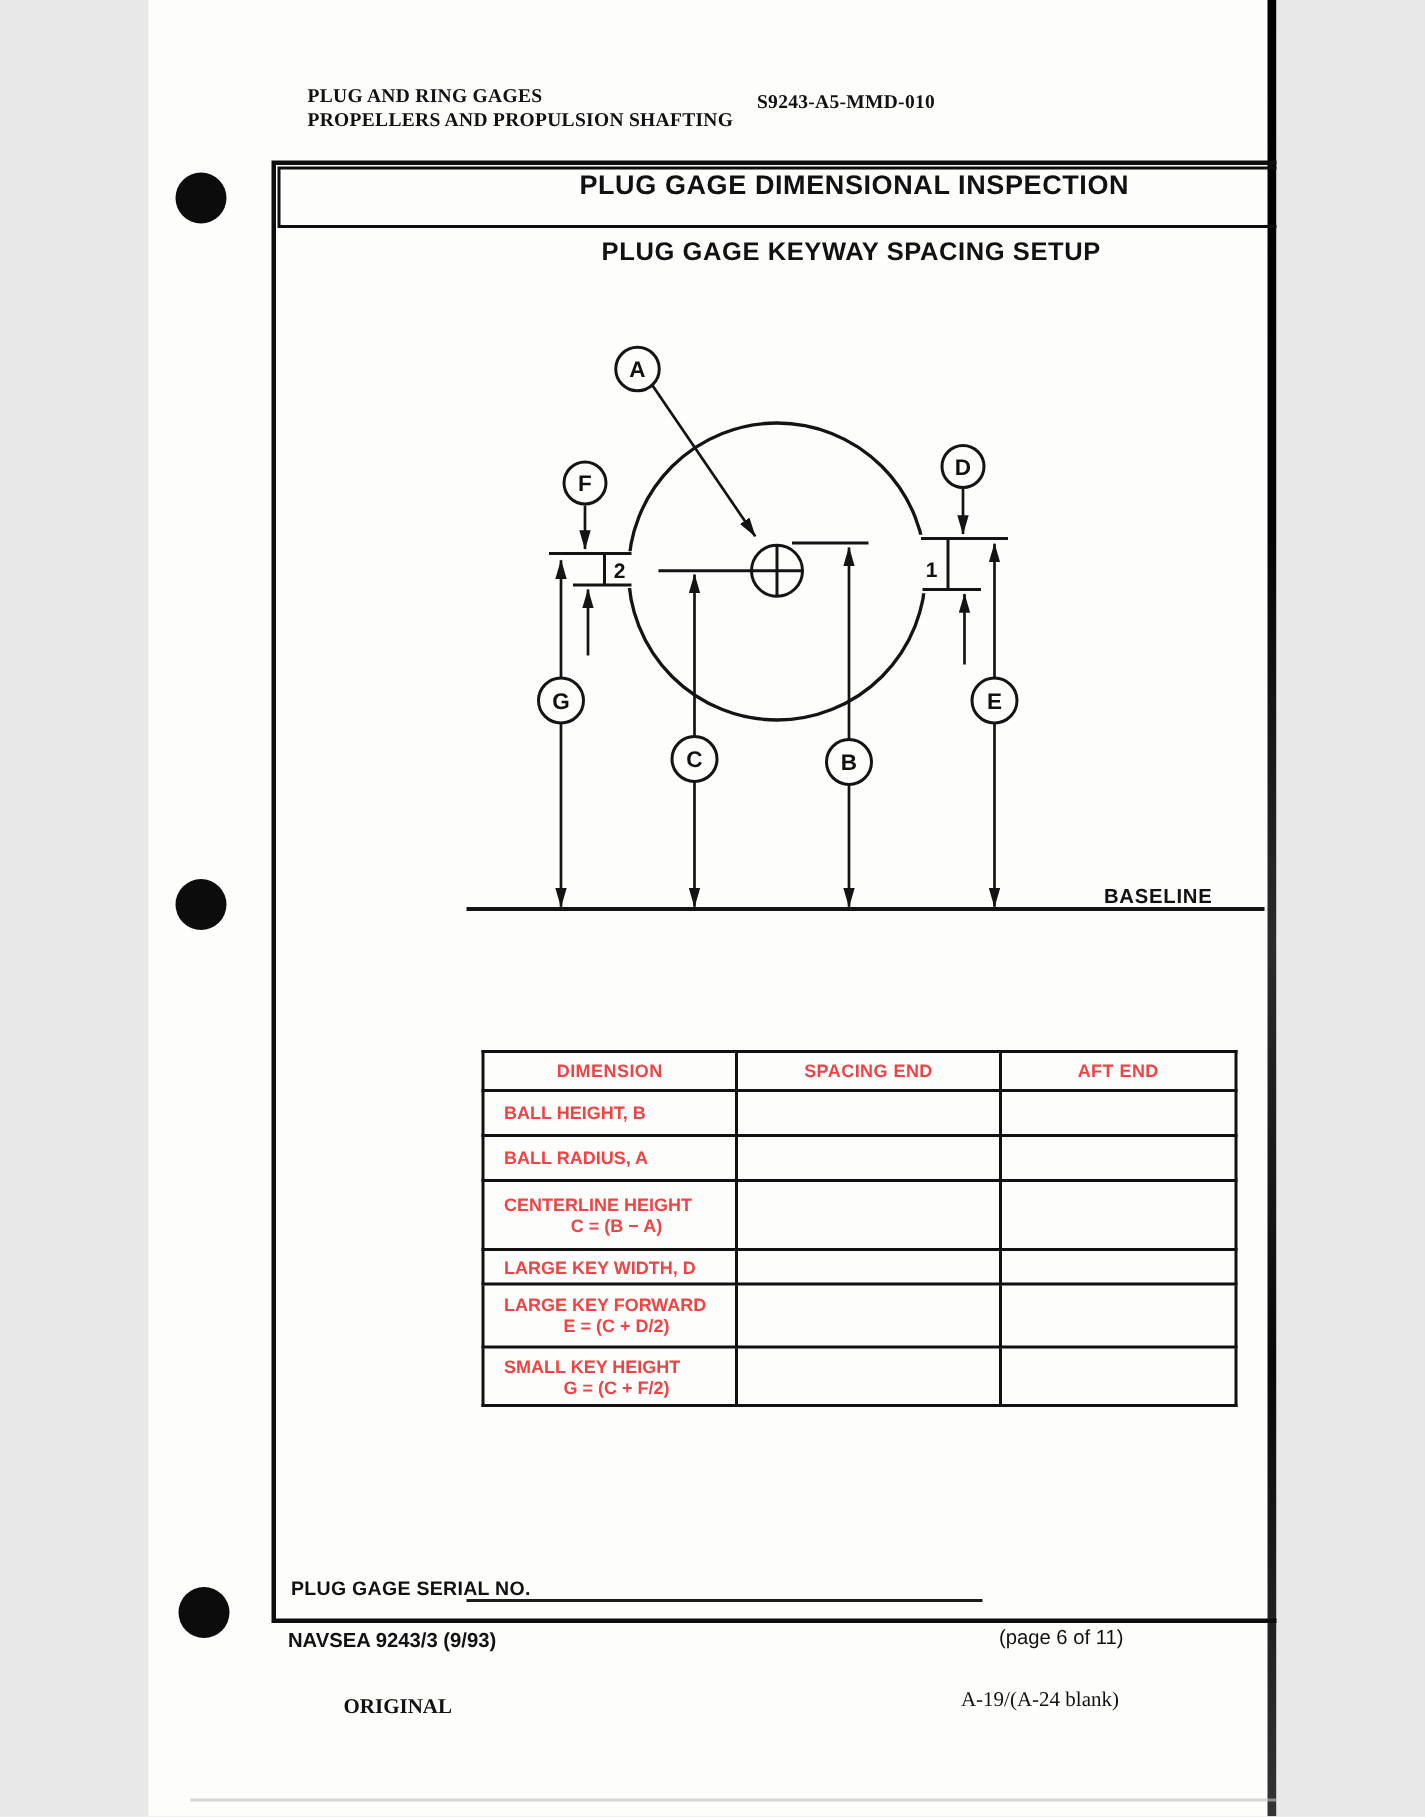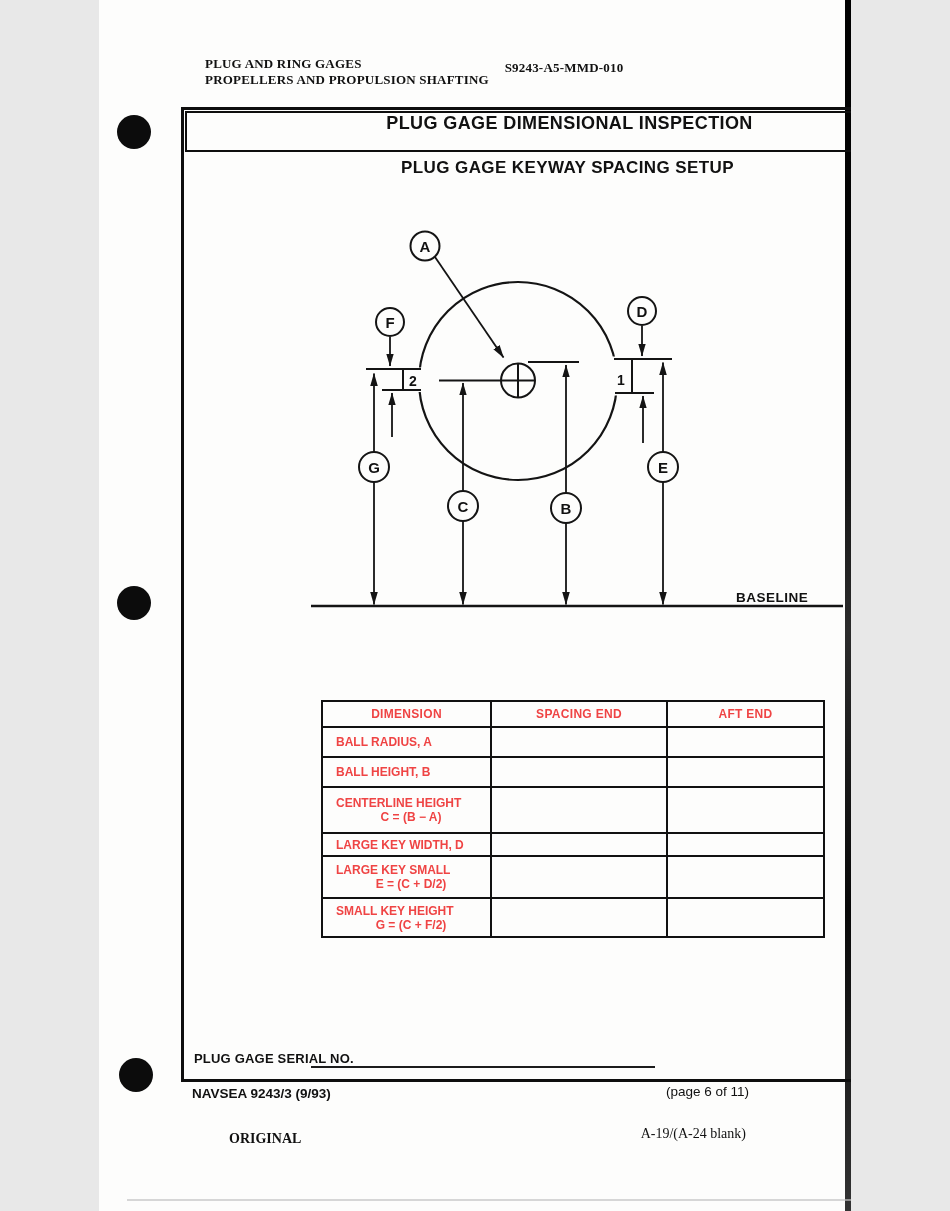--- a/index.html
+++ b/index.html
@@ -165,45 +165,45 @@
       </colgroup>
     <thead>
       <tr>
         <th>DIMENSION</th>
         <th>SPACING END</th>
         <th>AFT END</th>
       </tr>
     </thead>
     <tbody>
       <tr class="h34">
+        <td class="lbl">BALL HEIGHT, B</td>
+        <td></td>
+        <td></td>
+      </tr>
+      <tr class="h34">
         <td class="lbl">BALL RADIUS, A</td>
-        <td></td>
-        <td></td>
-      </tr>
-      <tr class="h34">
-        <td class="lbl">BALL HEIGHT, B</td>
         <td></td>
         <td></td>
       </tr>
       <tr class="h50">
         <td class="lbl">
           <div>CENTERLINE HEIGHT</div>
           <div class="formula">C = (B − A)</div>
         </td>
         <td></td>
         <td></td>
       </tr>
       <tr class="h27">
         <td class="lbl">LARGE KEY WIDTH, D</td>
         <td></td>
         <td></td>
       </tr>
       <tr class="h46">
         <td class="lbl">
-          <div>LARGE KEY SMALL</div>
+          <div>LARGE KEY FORWARD</div>
           <div class="formula">E = (C + D/2)</div>
         </td>
         <td></td>
         <td></td>
       </tr>
       <tr class="h43">
         <td class="lbl">
           <div>SMALL KEY HEIGHT</div>
           <div class="formula">G = (C + F/2)</div>
         </td>

